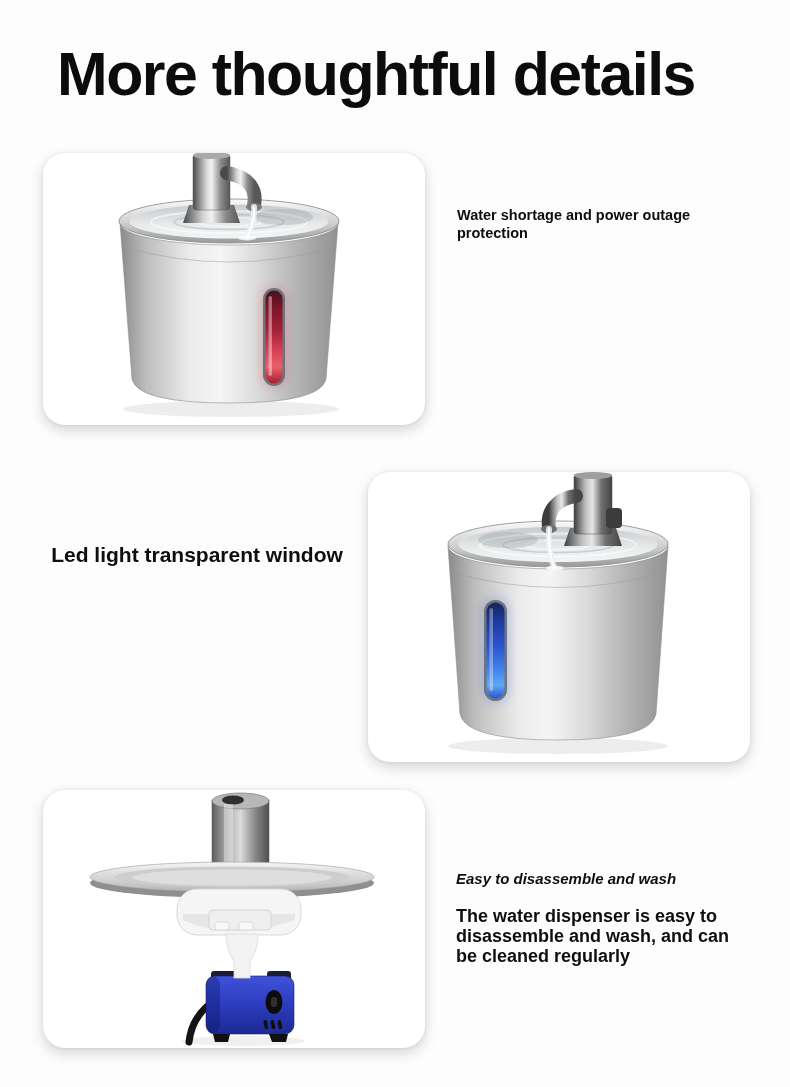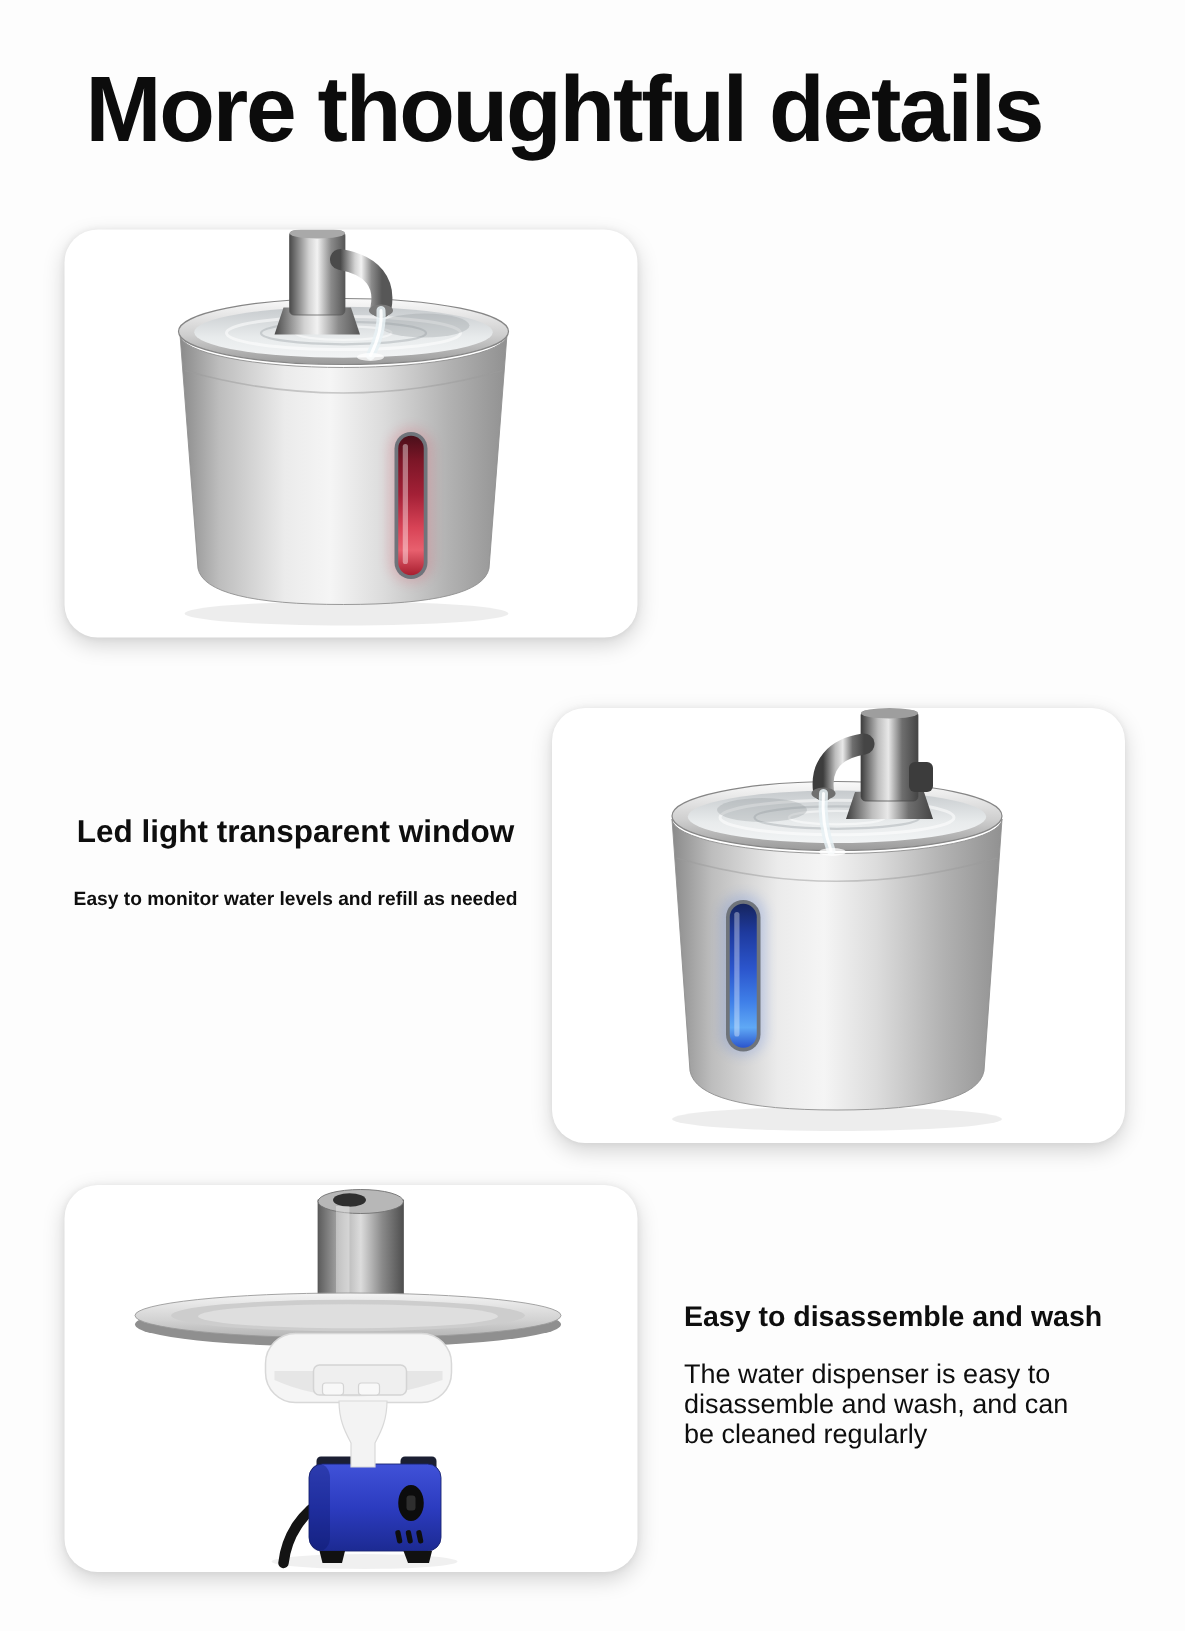--- a/index.html
+++ b/index.html
@@ -50,25 +50,26 @@
     font-size: 21px; font-weight: bold; line-height: 25px; margin: 0;
     white-space: nowrap;
   }
   .sec2-sub {
     font-size: 12.8px; font-weight: bold; line-height: 15px;
     margin: 24px 0 0 0; white-space: nowrap;
   }
 
   .sec3-text { left: 456px; top: 868px; width: 320px; }
   .sec3-heading {
-    font-size: 19px; font-weight: bold; line-height: 22px; margin: 0;
+    font-size: 15px; font-weight: bold; line-height: 22px; margin: 0;
     white-space: nowrap;
+    font-style: italic;
   }
   .sec3-body {
-    font-size: 18px; font-weight: normal; line-height: 20px;
+    font-size: 18px; font-weight: bold; line-height: 20px;
     white-space: pre-line; margin: 16px 0 0 0;
   }
 </style>
 </head>
 <body>
 
 <div class="page-title">More thoughtful details</div>
 
 <div class="card card-1">
   <svg viewBox="0 0 382 272" aria-hidden="true">
@@ -128,25 +129,26 @@
     <rect x="150" y="1" width="37" height="56" rx="3" fill="url(#r-chrome)" stroke="#5a5a5a" stroke-width="0.5"></rect>
     <ellipse cx="168.5" cy="2.5" rx="18.5" ry="3.5" fill="#a9a9a9"></ellipse>
     <path d="M184,20 C206,24 214,36 211,52" stroke="url(#r-chrome)" stroke-width="14" fill="none" stroke-linecap="round"></path>
     <ellipse cx="211" cy="54" rx="8" ry="4" fill="#7a7a7a"></ellipse>
     <path d="M211,54 C212,66 208,76 204,84" stroke="#e8f1f5" stroke-width="6" fill="none" opacity="0.85" stroke-linecap="round"></path>
     <path d="M211,54 C212,66 208,76 204,84" stroke="#ffffff" stroke-width="2" fill="none" opacity="0.9" stroke-linecap="round"></path>
     <ellipse cx="204" cy="85" rx="9" ry="2.6" fill="#ffffff" opacity="0.75"></ellipse>
   </svg>
 </div>
 <div class="sec-text sec1-text">
+  <h3 class="sec-heading-sm">Water shortage and power outage
+protection</h3>
 </div>
 
 <div class="sec-text sec2-text">
   <h2 class="sec2-heading">Led light transparent window</h2>
-  <p class="sec2-sub">Easy to monitor water levels and refill as needed</p>
 </div>
 <div class="card card-2">
   <svg viewBox="0 0 382 290" aria-hidden="true">
     <defs>
       <linearGradient id="b-body" x1="0" y1="0" x2="1" y2="0">
         <stop offset="0" stop-color="#8a8a8a"></stop>
           <stop offset="0.12" stop-color="#bdbdbd"></stop>
         <stop offset="0.32" stop-color="#ebebeb"></stop>
           <stop offset="0.46" stop-color="#f5f5f5"></stop>
         <stop offset="0.62" stop-color="#dcdcdc"></stop>

